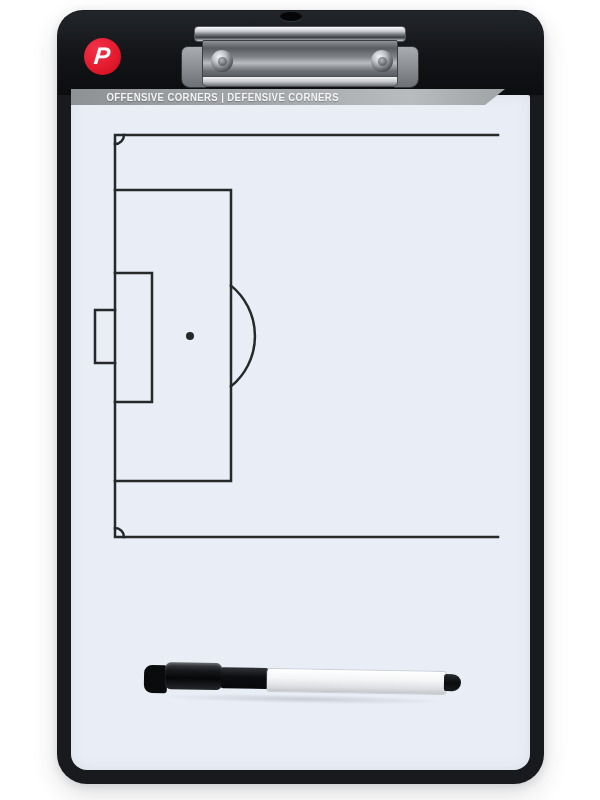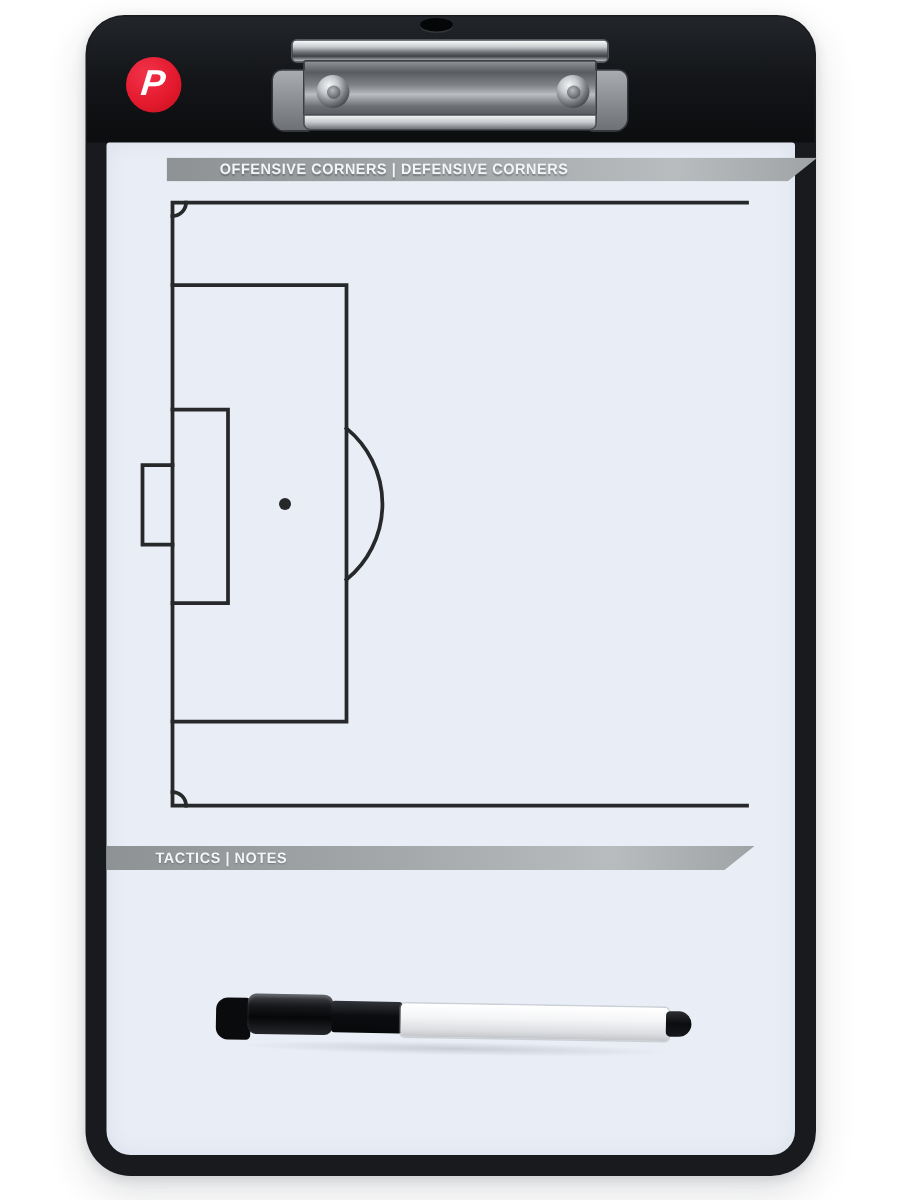--- a/index.html
+++ b/index.html
@@ -65,21 +65,21 @@
     background:radial-gradient(circle at 40% 35%,#b4b8bc,#55595d 80%);}
 
   
   .band{position:absolute;left:71px;height:16px;
     background:linear-gradient(90deg,#8e9295 0%,#a4a8ab 45%,#b9bcbf 78%,#9fa3a6 100%);
     clip-path:polygon(0 0,100% 0,calc(100% - 20px) 100%,0 100%);
     display:flex;align-items:center;}
   .band span{font-size:10px;font-weight:bold;color:var(--band_text);
     letter-spacing:.4px;transform:scaleX(.96);transform-origin:left center;
     text-shadow:0 1px 1px rgba(0,0,0,.25);white-space:nowrap;}
-  .band-top{top:105px;width:434px;margin-left:40px;} .band-top span{padding-left:37px;}
+  .band-top{top:89px;width:434px;} .band-top span{padding-left:37px;}
   .band-bottom{top:564px;width:432px;} .band-bottom span{padding-left:34px;}
 
   
   .pitch-svg{position:absolute;left:0;top:0;}
 
   
   .pen{position:absolute;left:144px;top:661px;width:318px;height:34px;
     transform:rotate(1deg);transform-origin:10px 50%;}
   .pen::after{content:"";position:absolute;left:14px;right:14px;bottom:-6px;height:9px;
     background:radial-gradient(ellipse at center,rgba(30,35,45,.16),rgba(30,35,45,0) 70%);}
@@ -102,23 +102,20 @@
 
 <div class="photo">
 
   <div class="board"></div>
   <div class="header"></div>
   <div class="notch"></div>
   <div class="surface"></div>
 
   <div class="band band-top">
     <span>OFFENSIVE CORNERS | DEFENSIVE CORNERS</span>
-  </div>
-  <div class="band band-bottom">
-    <span>TACTICS | NOTES</span>
   </div>
 
   <svg class="pitch-svg" width="600" height="800" viewBox="0 0 600 800">
     <g fill="none" stroke="#26282a" stroke-width="2.5" stroke-linecap="square">
       <path d="M498,135 H115 V537 H498"></path>
       <path d="M124,135 A9,9 0 0 1 115,144"></path>
       <path d="M115,528 A9,9 0 0 1 124,537"></path>
       <path d="M115,190 H231 V481 H115"></path>
       <path d="M115,273 H152 V402 H115"></path>
       <path d="M115,310 H95 V363 H115"></path>

